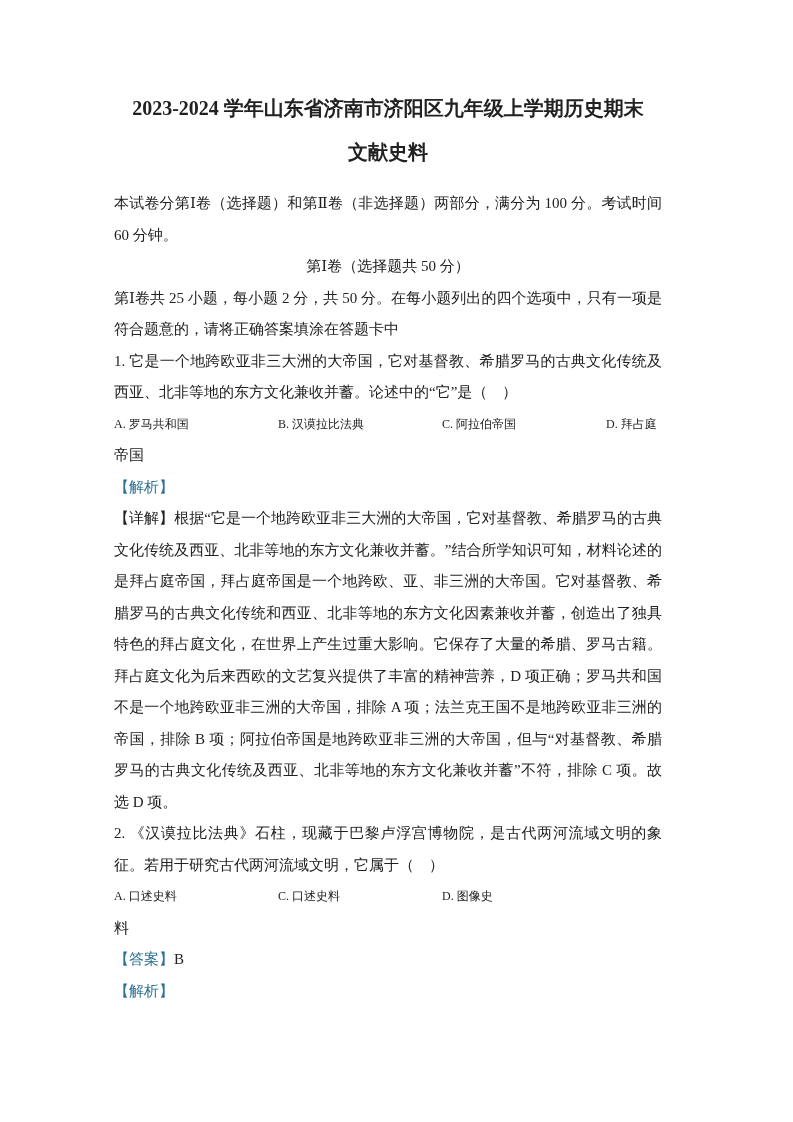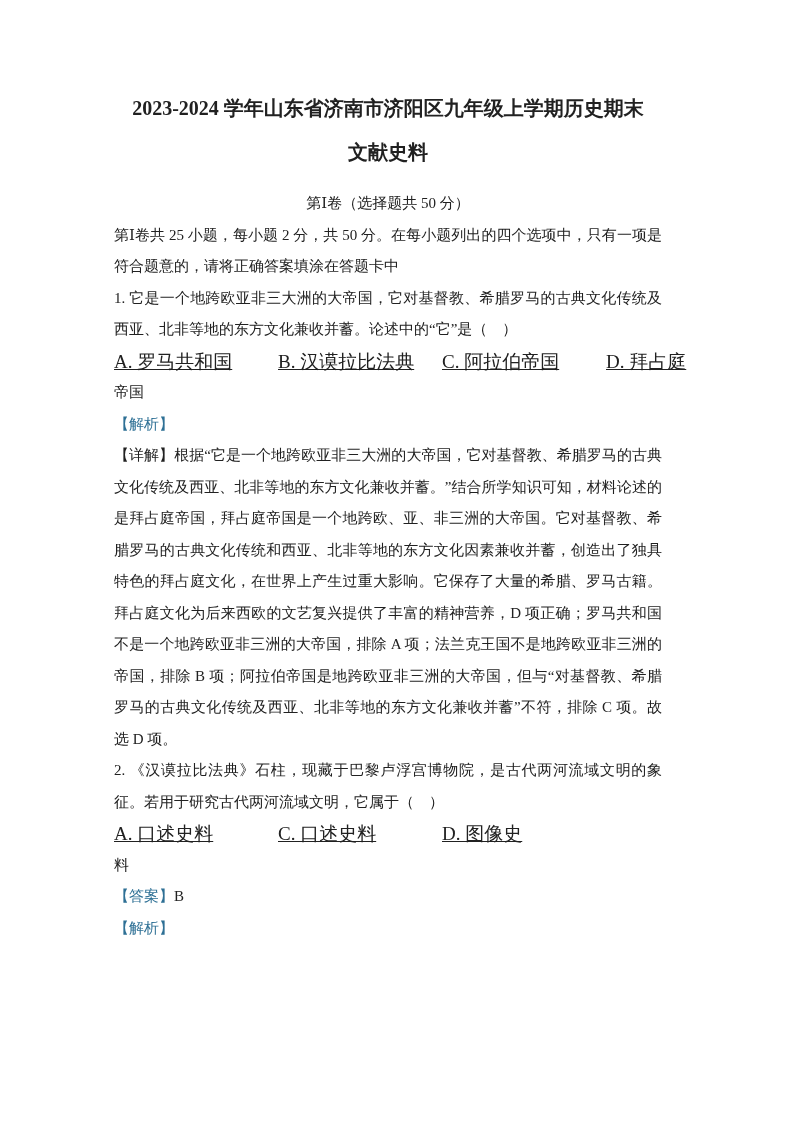--- a/index.html
+++ b/index.html
@@ -9,36 +9,37 @@
     color:#212121;
   }
   .page{
     box-sizing:border-box;width:776px;height:1122px;
     padding:86px 114px 0 114px;overflow:hidden;background:#ffffff;
   }
   .title{margin:0 0 14px 0;font-size:20px;font-weight:700;text-align:center;line-height:44px;}
   .tl{display:block;white-space:nowrap;}
   .para{margin:0;font-size:15px;line-height:31.5px;text-align:justify;}
   .center{text-align:center;}
-  .options{display:flex;font-size:19px;line-height:31.5px;text-decoration:underline;}
+  .options{display:flex;font-size:12px;line-height:31.5px;}
   .opt{flex:0 0 164px;white-space:nowrap;}
   .opt.last{flex:0 0 auto;}
   .accent{color:var(--accent,#2e7095);}
   section{margin:0;padding:0;}
 </style>
 </head>
 <body>
 
 <div class="page">
 
   <h1 class="title">
     <span class="tl">2023-2024 学年山东省济南市济阳区九年级上学期历史期末</span>
     <span class="tl">文献史料</span>
   </h1>
 
+  <p class="para">本试卷分第Ⅰ卷（选择题）和第Ⅱ卷（非选择题）两部分，满分为 100 分。考试时间 60 分钟。</p>
 
   <p class="para center">第Ⅰ卷（选择题共 50 分）</p>
 
 
   <p class="para">第Ⅰ卷共 25 小题，每小题 2 分，共 50 分。在每小题列出的四个选项中，只有一项是符合题意的，请将正确答案填涂在答题卡中</p>
 
   <section>
     <p class="para">1.  它是一个地跨欧亚非三大洲的大帝国，它对基督教、希腊罗马的古典文化传统及西亚、北非等地的东方文化兼收并蓄。论述中的“它”是（　）</p>
     <div class="options">
       <span class="opt">A.  罗马共和国</span>

